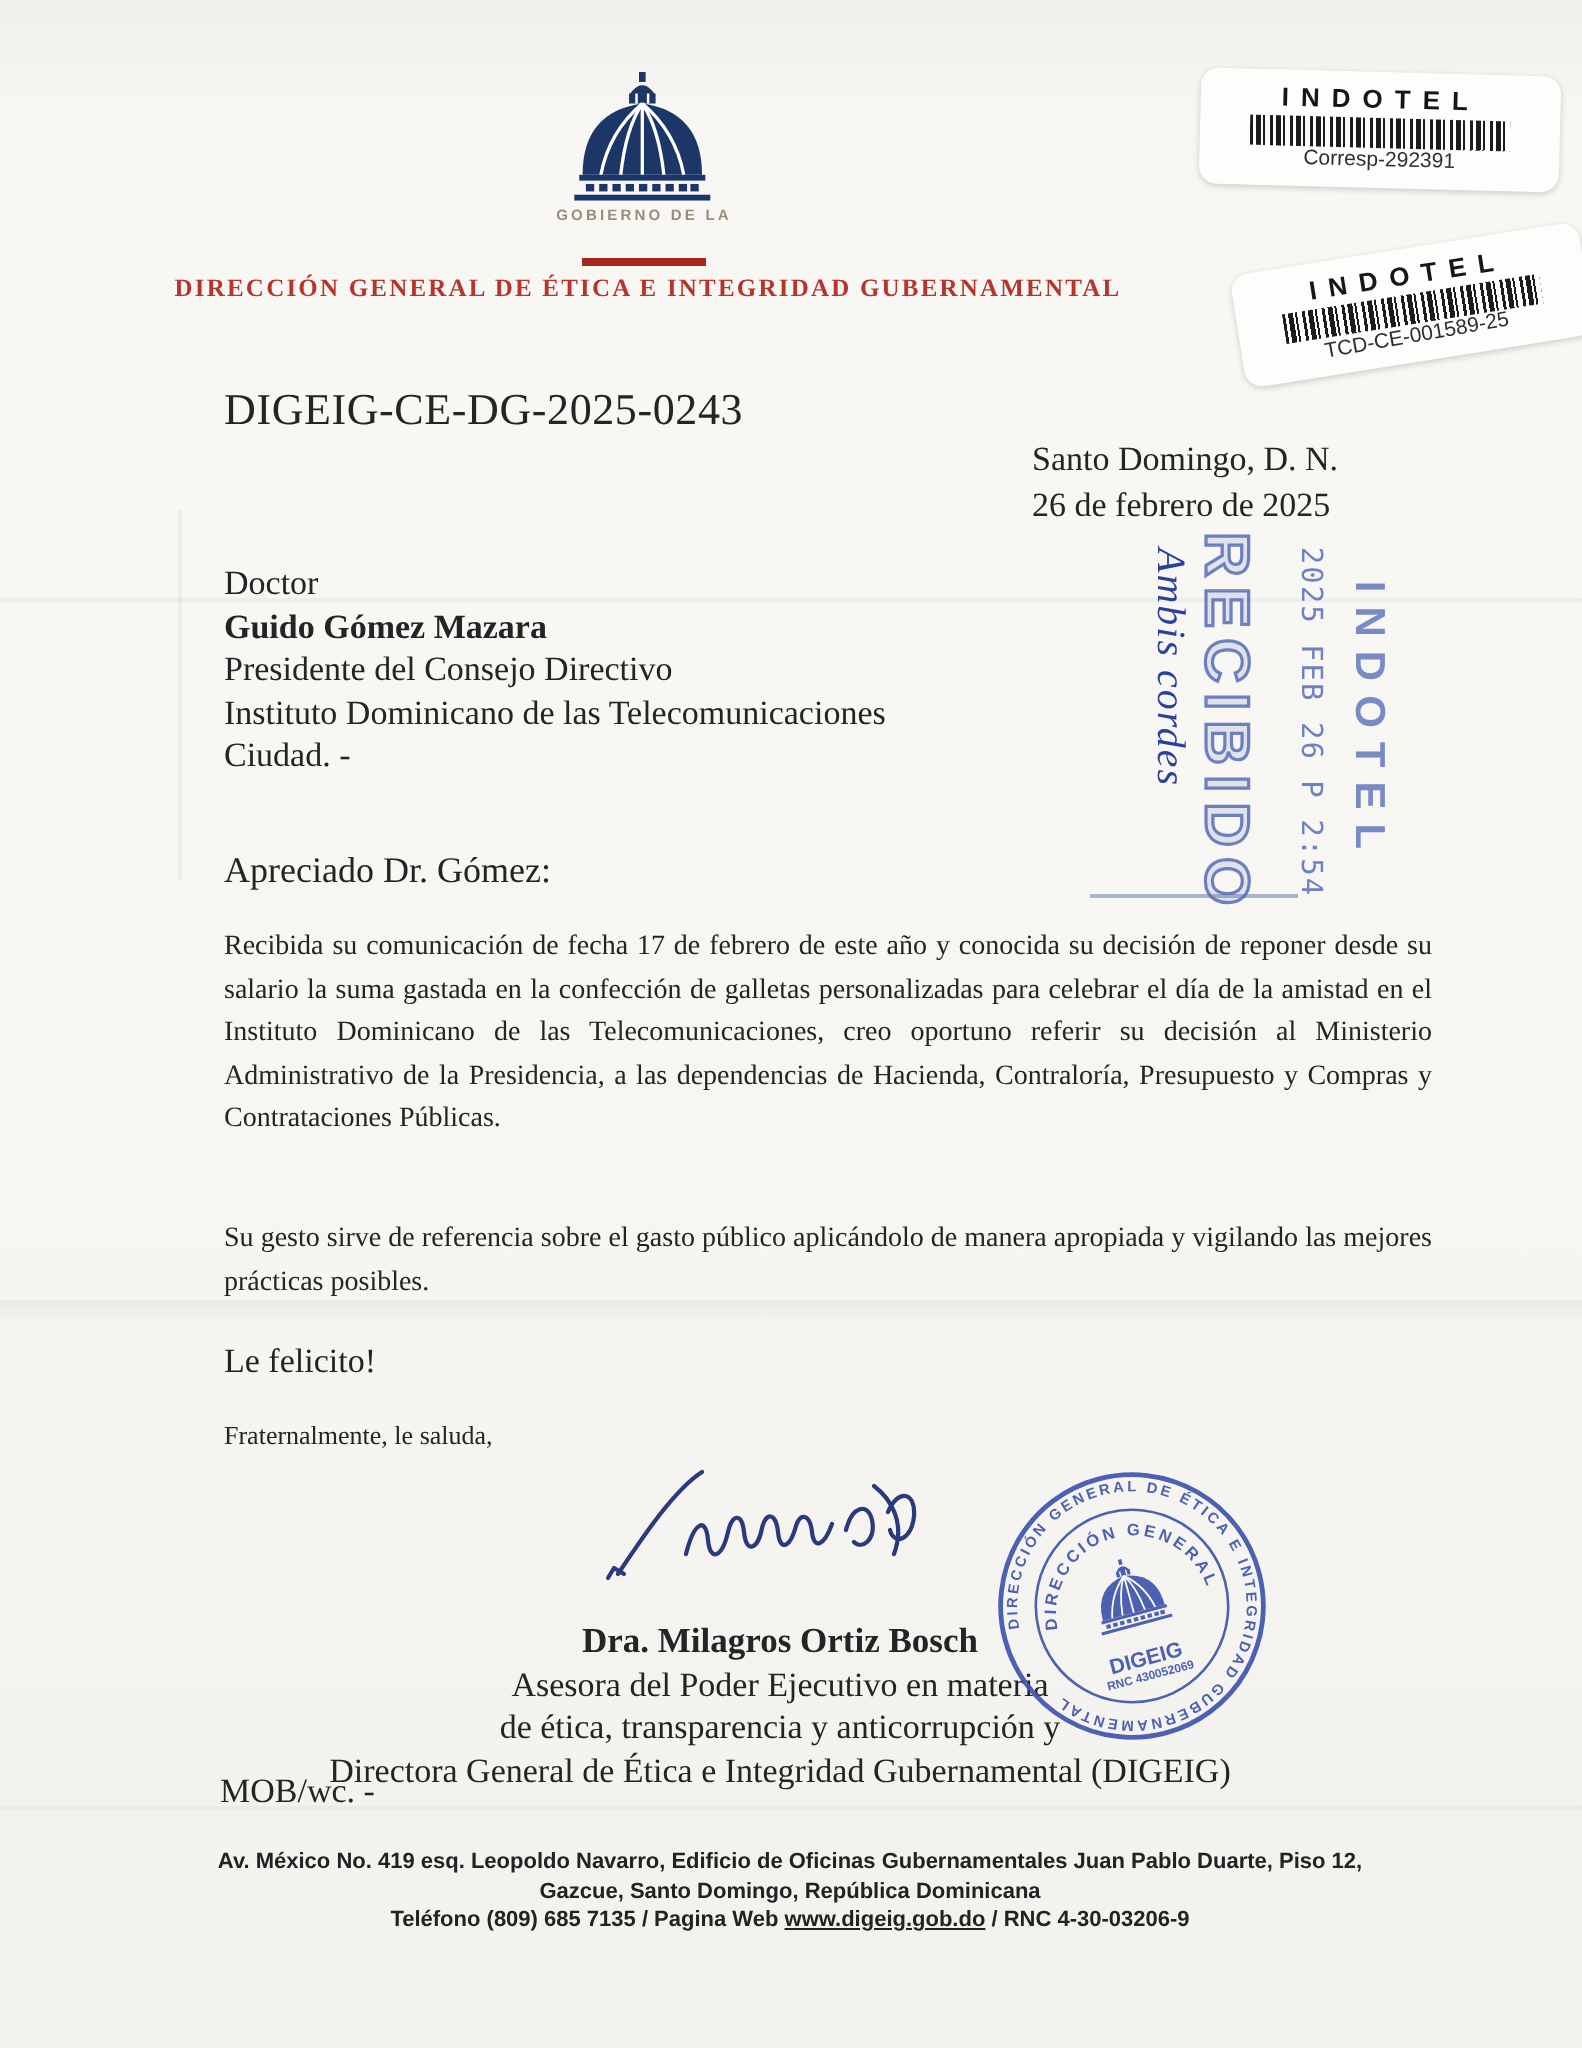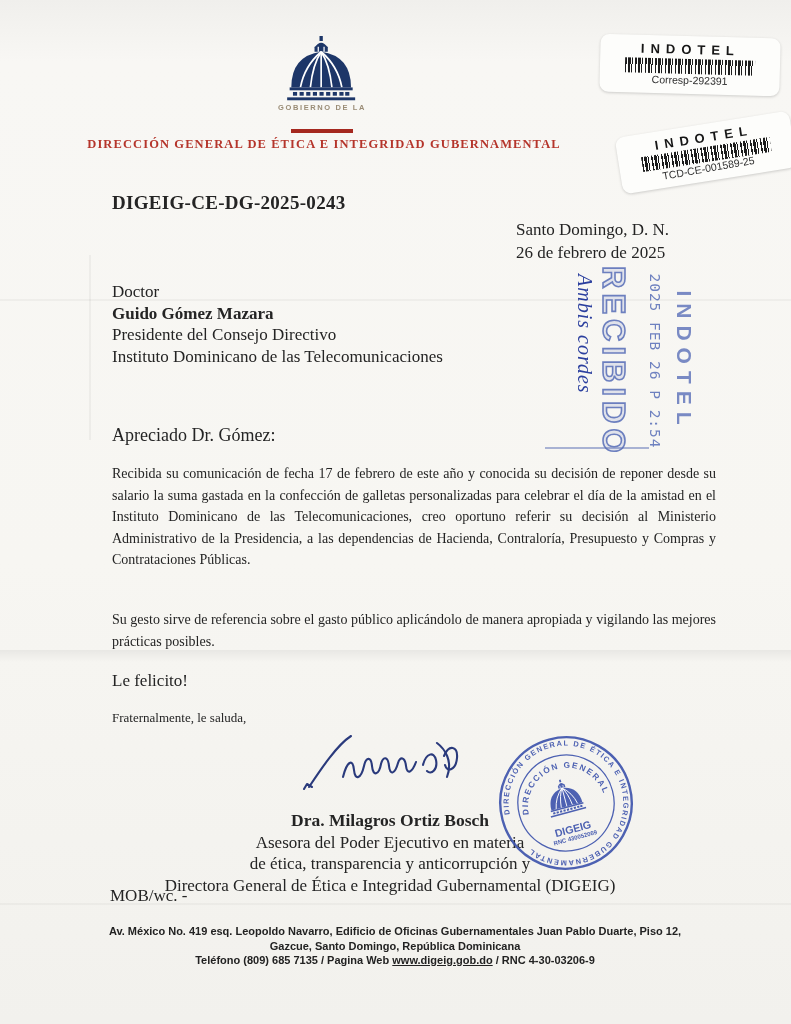--- a/index.html
+++ b/index.html
@@ -28,21 +28,21 @@
   .sticker{position:absolute;background:#fdfdfb;border-radius:9px;box-shadow:0 1px 3px rgba(0,0,0,0.18);
     text-align:center;font-family:"Liberation Sans",sans-serif;color:#161616;padding-top:6px;box-sizing:border-box;}
   .sticker .brand{font-size:13px;font-weight:bold;letter-spacing:6px;}
   .barcode{height:15px;width:130px;margin:2px auto 0 auto;
     background:repeating-linear-gradient(90deg,#1c1c1c 0 1.5px,transparent 1.5px 3px,#1c1c1c 3px 5.5px,transparent 5.5px 6.5px,#1c1c1c 6.5px 7.5px,transparent 7.5px 10px);}
   .sticker .code{font-size:10.5px;color:#2e2e2e;margin-top:0px;}
   .st1{left:600px;top:36px;width:180px;height:58px;transform:rotate(1.5deg);}
   .st2{left:618px;top:124px;width:176px;height:57px;transform:rotate(-9deg);}
   .st2 .code{transform:rotate(-1deg);}
 
-  .ref{left:112px;top:192px;font-size:19px;font-weight:bold;letter-spacing:0.3px;}
+  .ref{left:112px;top:192px;font-size:22px;font-weight:normal;letter-spacing:0.3px;}
   .dateline{left:516px;top:218px;font-size:17px;line-height:23px;}
   .recipient{left:112px;top:281px;font-size:17px;line-height:21.5px;}
   .bold{font-weight:bold;}
 
   
   .rstamp-wrap{left:540px;top:266px;width:158px;height:190px;}
   .rstamp{position:absolute;left:-16px;top:16px;width:190px;height:158px;transform:rotate(90deg);
     text-align:center;font-family:"Liberation Sans",sans-serif;}
   .rstamp .org{font-size:21px;font-weight:bold;letter-spacing:7px;color:rgba(86,108,182,0.78);margin-top:2px;}
   .rstamp .dt{font-family:"DejaVu Sans Mono",monospace;font-size:14.5px;letter-spacing:1px;
@@ -135,20 +135,21 @@
   <div class="abs dateline">
     <div>Santo Domingo, D. N.</div>
     <div>26 de febrero de 2025</div>
   </div>
 
   <div class="abs recipient">
     <div>Doctor</div>
     <div class="bold">Guido Gómez Mazara</div>
     <div>Presidente del Consejo Directivo</div>
     <div>Instituto Dominicano de las Telecomunicaciones</div>
+    <div>Ciudad. -</div>
   </div>
 
   <div class="abs rstamp-wrap">
     <div class="rstamp">
       <div class="org">INDOTEL</div>
       <div class="dt">2025 FEB 26 P 2:54</div>
       <div class="lbl">RECIBIDO</div>
     </div>
   </div>
   <div class="abs stamp-edge"></div>

